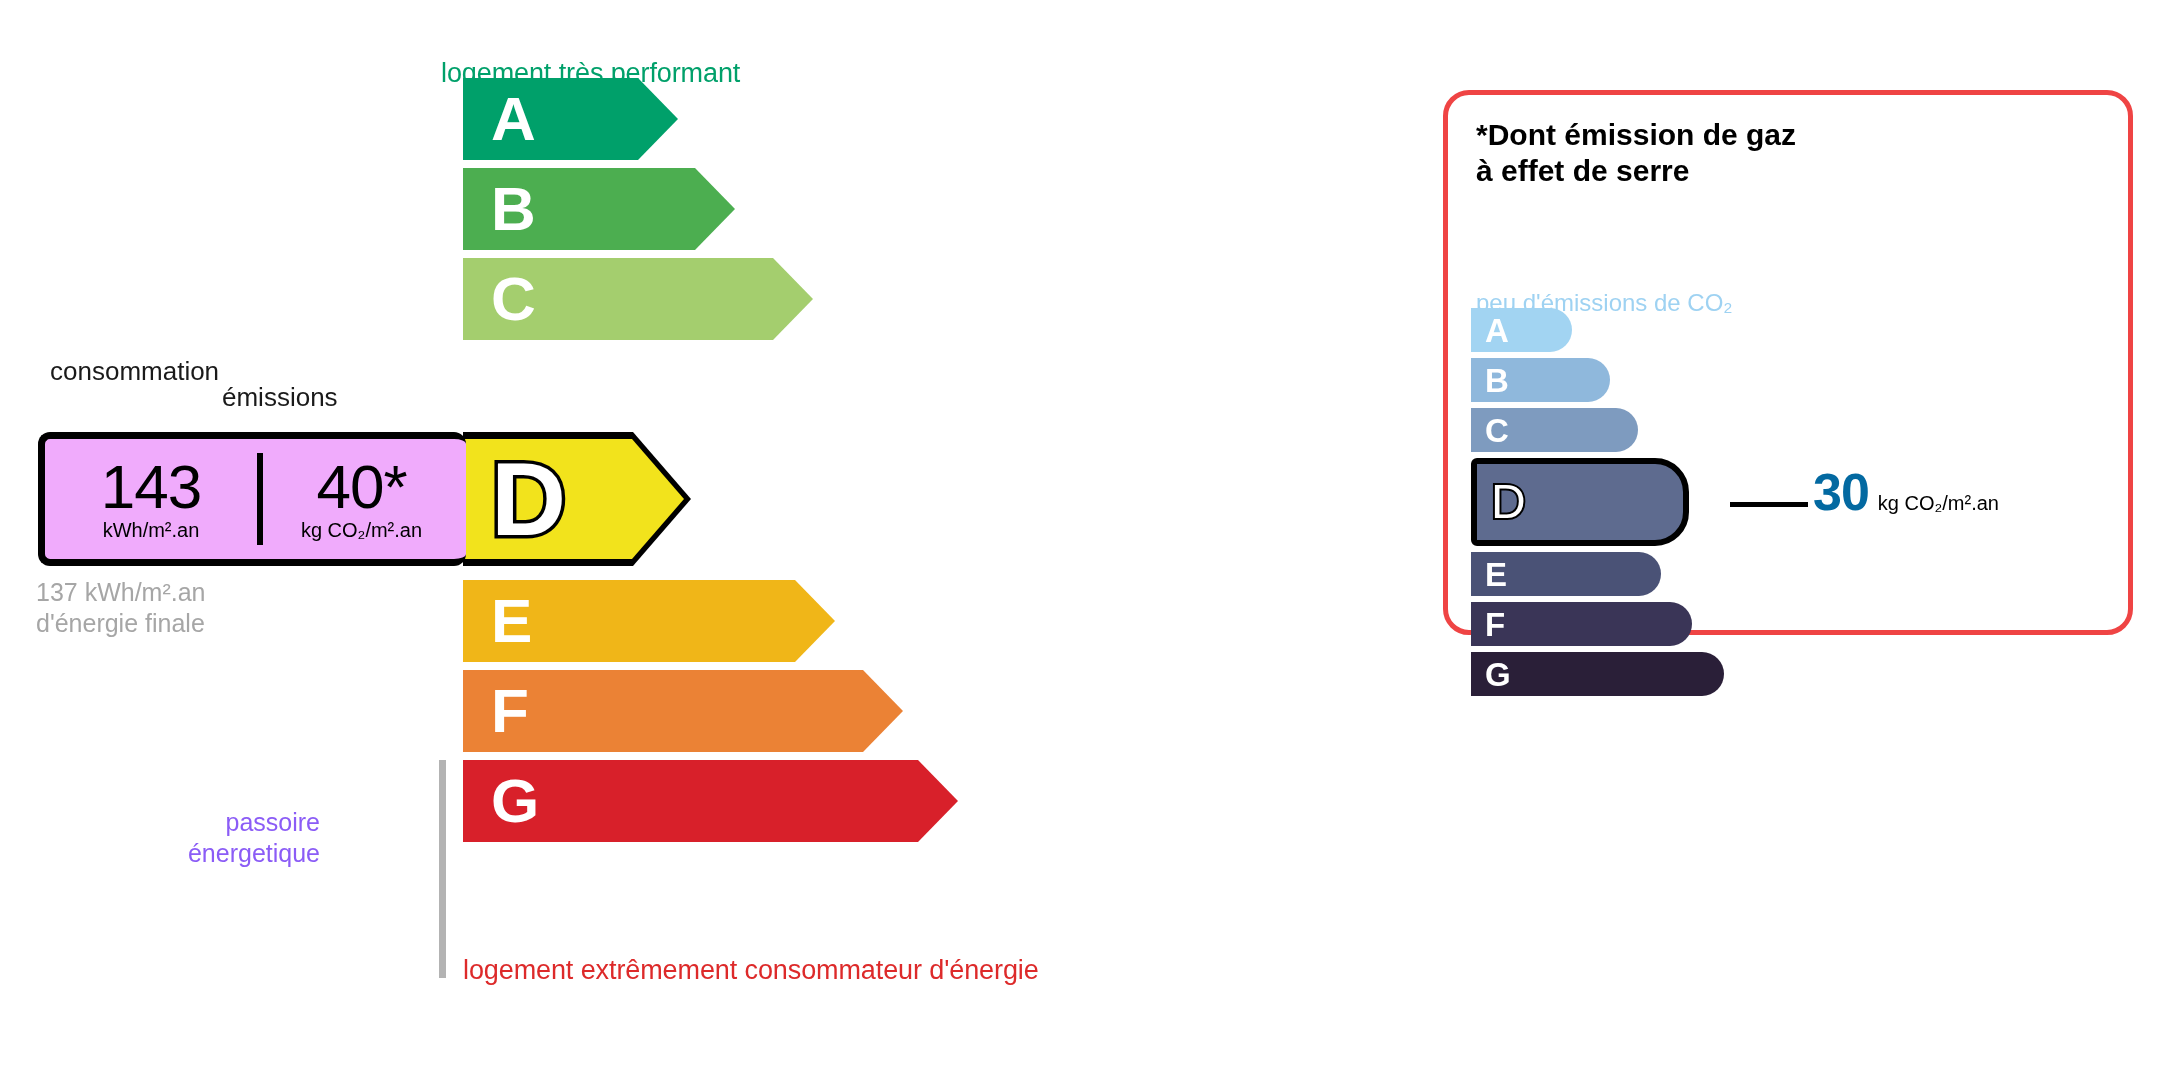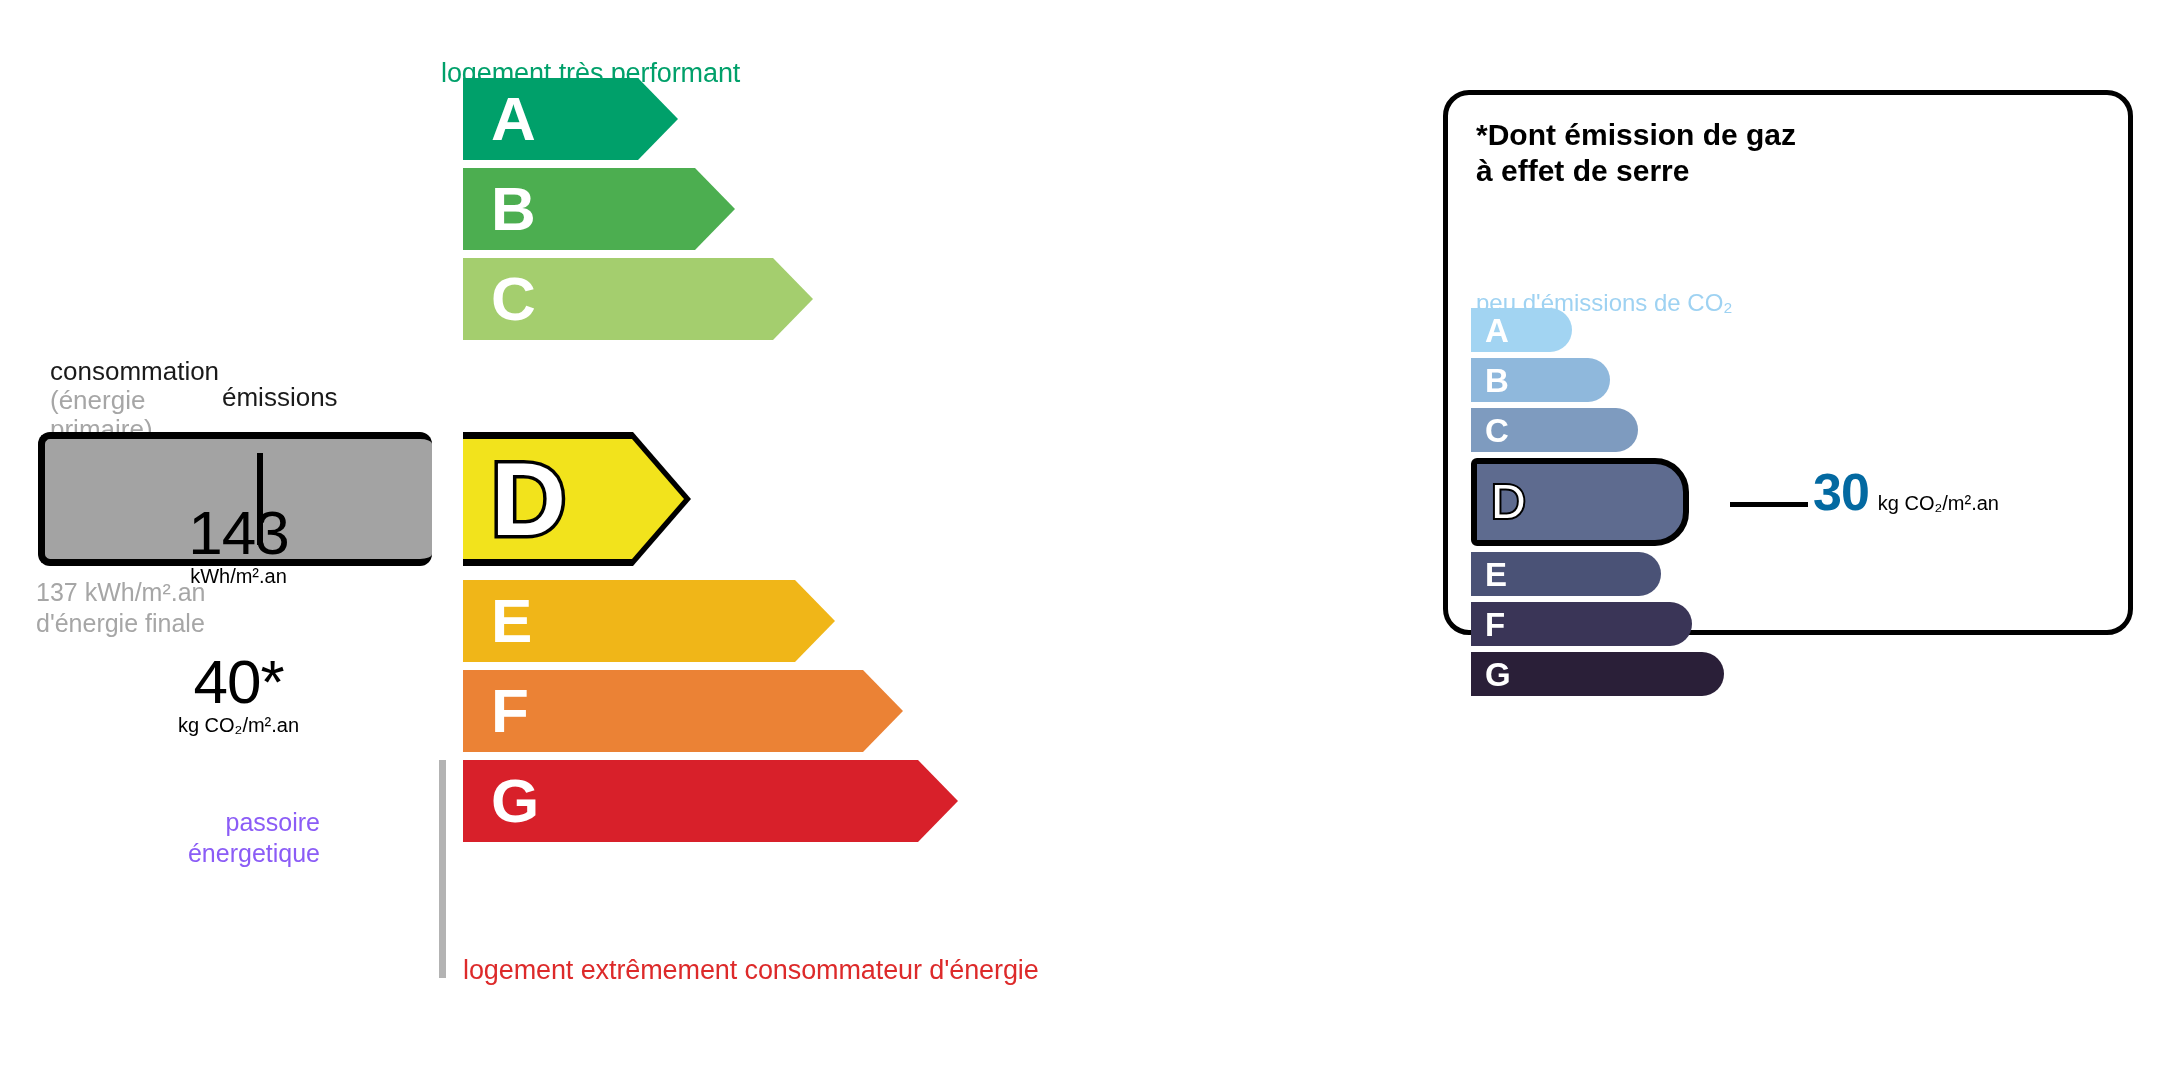--- a/index.html
+++ b/index.html
@@ -80,30 +80,29 @@
     -webkit-text-stroke: 7px #000000;
     paint-order: stroke fill;
     user-select: none;
   }
 
   
   #value-box {
     position: absolute;
     left: 38px;
     top: 432px;
-    width: 394px;
+    width: 428px;
     height: 134px;
     border: 7px solid #000000;
     border-radius: 12px;
     border-right: none;
     box-sizing: border-box;
-    background: #a3a3a3;
+    background: #f0abfc;
     display: flex;
     z-index: 5;
-    flex-direction: column;
   }
   .value-cell {
     flex: 1 1 0;
     display: flex;
     flex-direction: column;
     align-items: center;
     justify-content: center;
     position: relative;
   }
   .value-cell.left-cell { flex: 0 0 212px; }
@@ -179,21 +178,21 @@
     background: #b3b3b3;
   }
 
   
   #co2-panel {
     position: absolute;
     left: 1443px;
     top: 90px;
     width: 690px;
     height: 545px;
-    border: 5px solid #000000;
+    border: 5px solid #ef4444;
     border-radius: 26px;
     box-sizing: border-box;
     background: #ffffff;
   }
   #co2-title {
     position: absolute;
     left: 28px;
     top: 22px;
     font-size: 30px;
     font-weight: bold;
@@ -338,21 +337,20 @@
   <div class="energy-row" id="energy-row-g" style="top:760px; width:495px; height:82px;">
     <div class="energy-arrow" style="background:#d8202a; clip-path: polygon(0 0, calc(100% - 40px) 0, 100% 50%, calc(100% - 40px) 100%, 0 100%);">
       <span class="energy-letter">G</span>
     </div>
   </div>
 
   <div class="bottom-caption">logement extrêmement consommateur d'énergie</div>
 
   <div id="label-consommation">
     <span>consommation</span>
-    <span class="sub">(énergie primaire)</span>
   </div>
   <div id="label-emissions">émissions</div>
 
   <div id="value-box">
     <div class="value-cell left-cell">
       <div class="value-number">143</div>
       <div class="value-unit">kWh/m².an</div>
     </div>
     <div id="value-divider"></div>
     <div class="value-cell">

